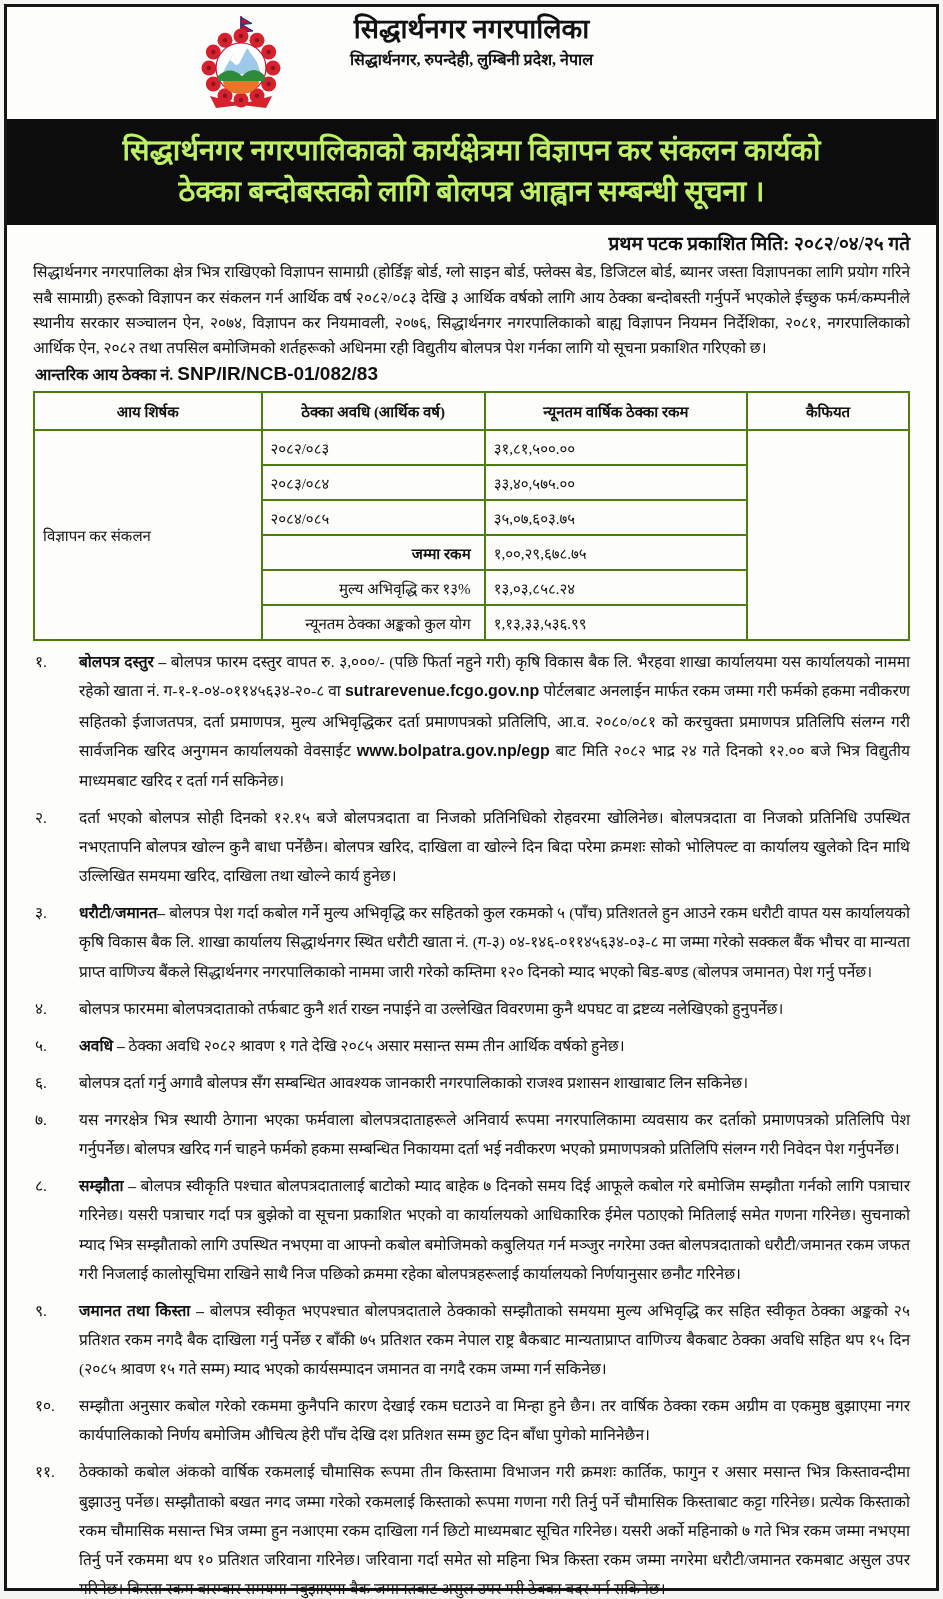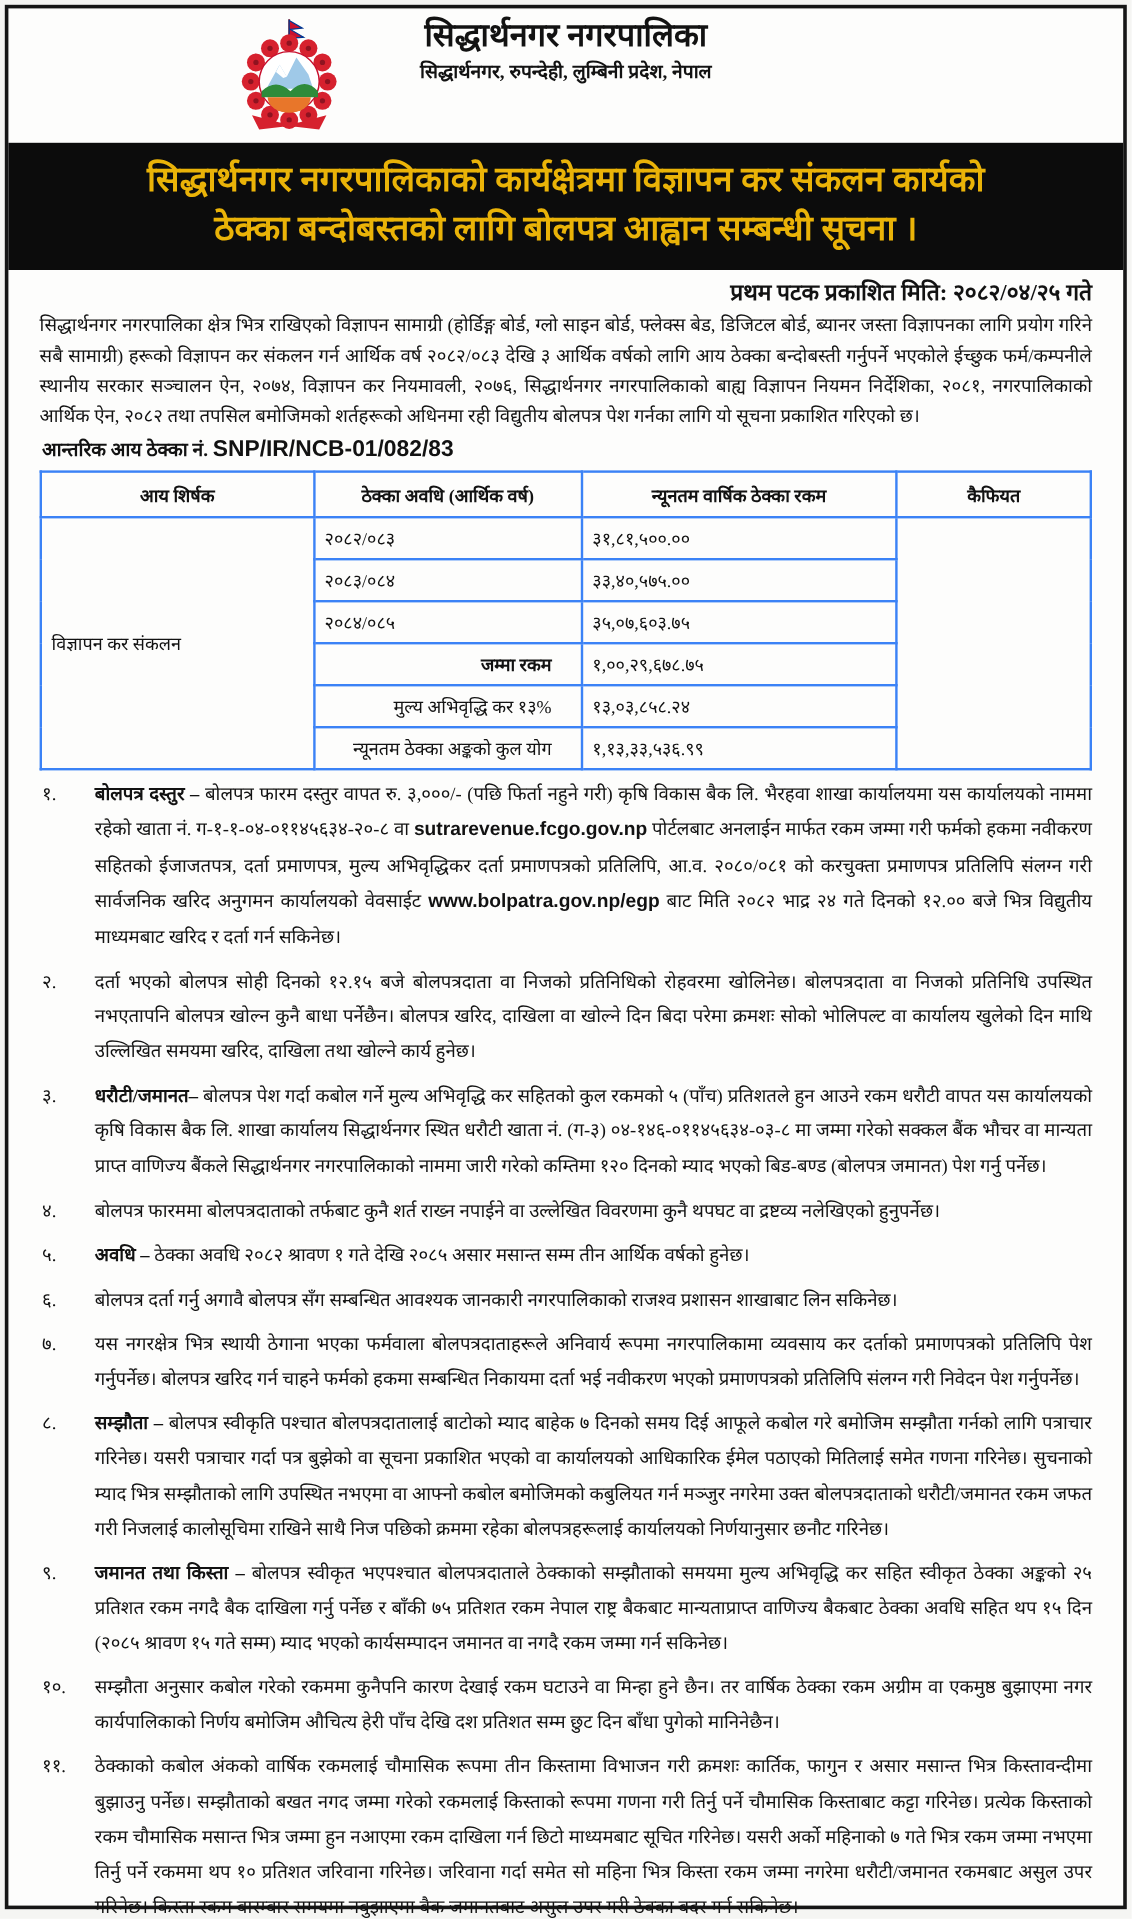--- a/index.html
+++ b/index.html
@@ -11,36 +11,36 @@
     position:relative;margin:4px;height:1587px;box-sizing:border-box;
     border:3px solid #161616;background:#fdfdfc;
   }
   
   .header{position:relative;text-align:center;padding-top:7px;height:105px;}
   .emblem{position:absolute;left:190px;top:8px;width:88px;height:96px;}
   .muni-name{font-size:27px;font-weight:bold;line-height:1.15;}
   .office-name{font-size:30px;font-weight:bold;line-height:1.2;margin-top:2px;}
   .address{font-size:16px;font-weight:bold;margin-top:3px;}
   
-  .banner{background:#0c0c0c;color:#eab308;text-align:center;padding:11px 8px 13px;}
+  .banner{background:#0c0c0c;color:#bef264;text-align:center;padding:11px 8px 13px;}
   .banner-line{font-size:29px;font-weight:bold;line-height:1.42;}
   
   .date-line{text-align:right;font-weight:bold;font-size:19px;padding:5px 26px 0;}
   
   .intro{padding:3px 26px 0;font-size:15.5px;line-height:1.63;text-align:justify;}
   
   .tender-line{margin-top:3px;margin-left:28px;}
   .tender-label{font-weight:bold;font-size:16px;}
   .tender-value{font-weight:bold;font-size:19px;font-family:"Liberation Sans","DejaVu Sans",sans-serif;}
   
   table.notice-table{width:calc(100% - 52px);margin:6px 26px 2px;border-collapse:collapse;font-size:15px;}
-  .notice-table th,.notice-table td{border:2px solid #3b82f6;padding:2px 8px;}
+  .notice-table th,.notice-table td{border:2px solid #4d7c0f;padding:2px 8px;}
   .notice-table th{height:32px;font-weight:bold;font-size:15px;}
   .notice-table td{height:29px;text-align:left;}
-  .notice-table td.right{text-align:right;padding-right:24px;}
+  .notice-table td.right{text-align:right;padding-right:13px;}
   .notice-table td.bold{font-weight:bold;}
   
   .terms-heading{font-weight:bold;font-size:15.5px;padding:6px 26px 0;}
   .terms-list{padding-top:2px;}
   .term-item{display:flex;margin:2px 0 8px;}
   .term-num{flex:0 0 72px;width:72px;box-sizing:border-box;padding-left:28px;font-size:15.5px;line-height:1.88;}
   .term-body{flex:1;padding-right:26px;font-size:15.5px;line-height:1.88;text-align:justify;}
   .seg-bold{font-weight:bold;}
   .seg-url{font-family:"Liberation Sans","DejaVu Sans",sans-serif;font-weight:bold;font-size:16px;}
 </style>

